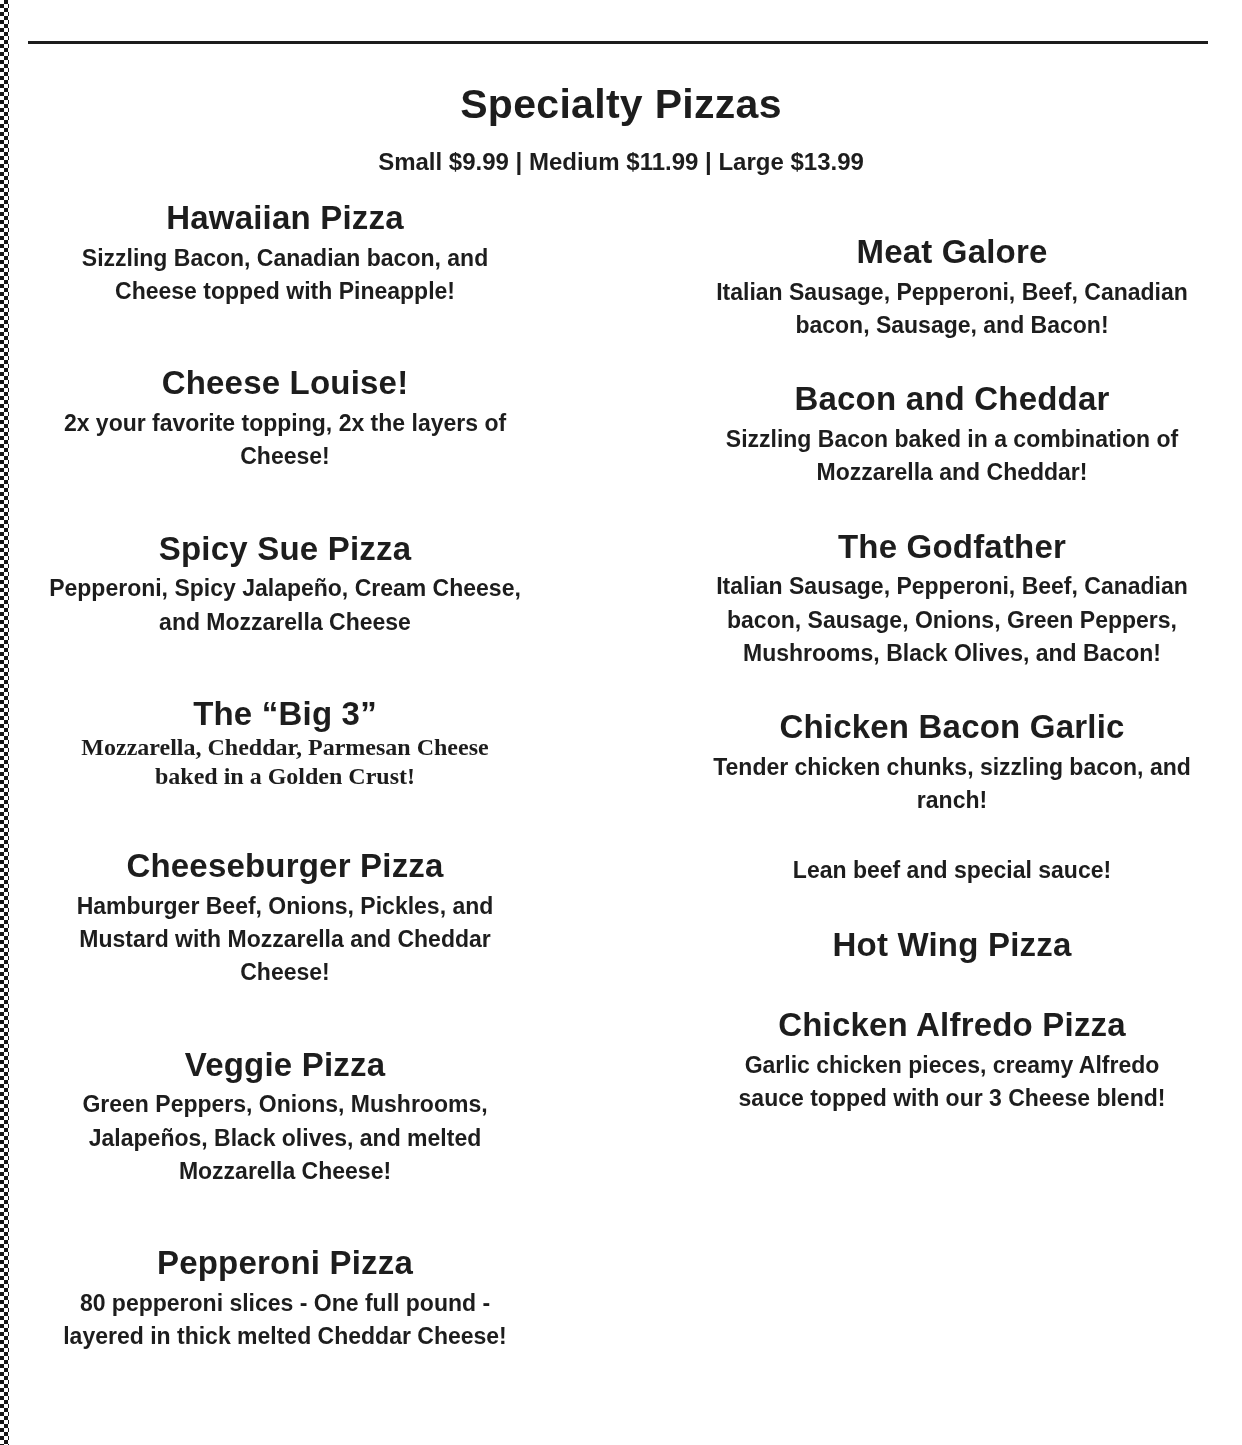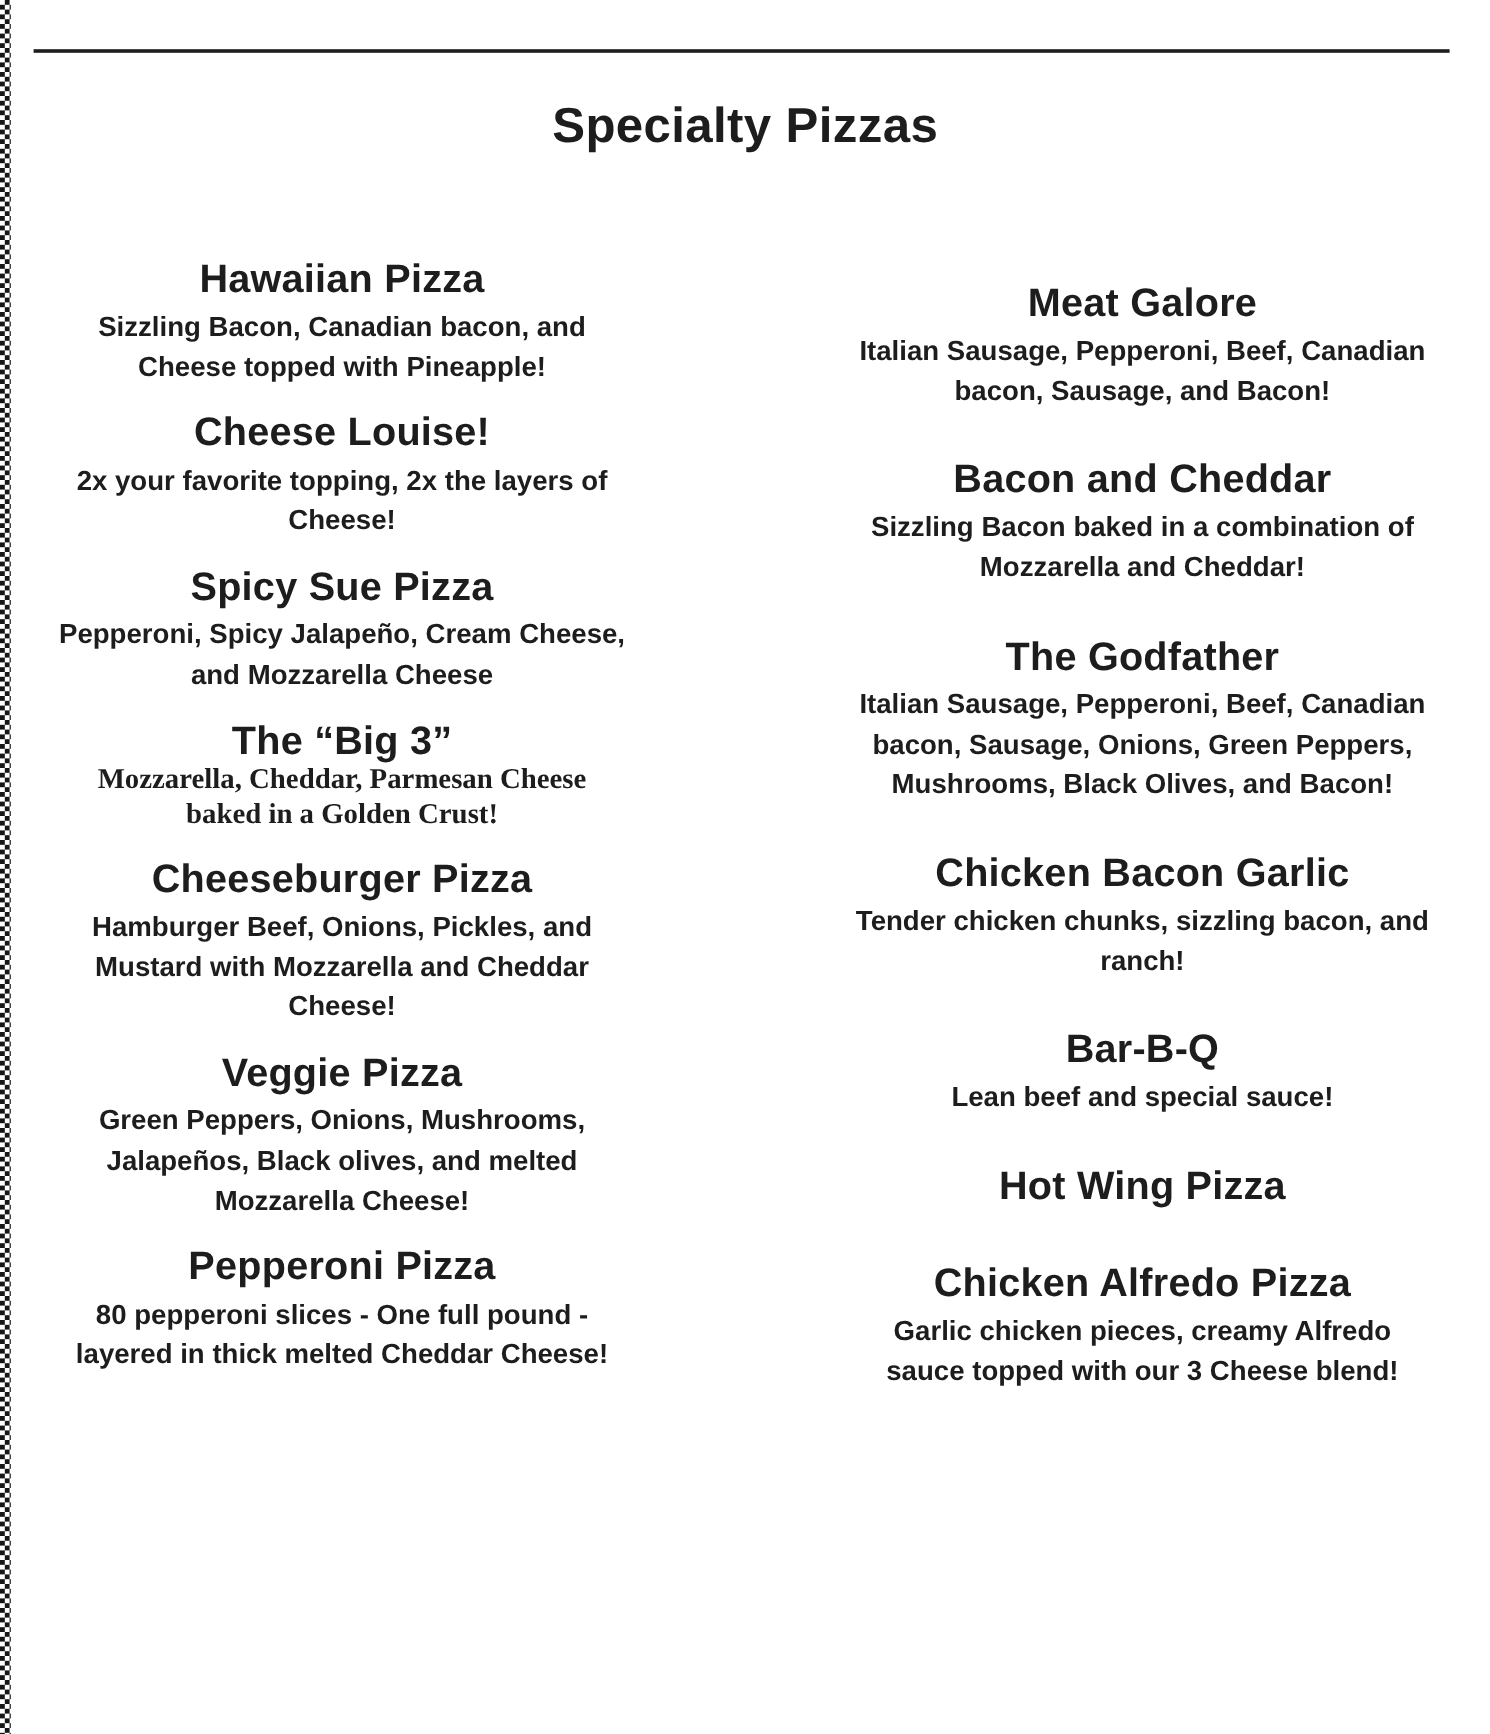--- a/index.html
+++ b/index.html
@@ -41,21 +41,21 @@
     position: absolute; top: 149px; left: 0;
     width: 100%; text-align: center;
     font-size: 24px; font-weight: bold;
     line-height: 1.1;
   }
 
   .col {
     position: absolute;
     display: flex; flex-direction: column;
   }
-  .col-left  { left: 45px;  top: 212px; width: 480px; gap: 18px; }
+  .col-left  { left: 45px;  top: 198px; width: 480px; gap: 55px; }
   .col-right { left: 697px; top: 232px; width: 510px; gap: 37px; }
 
   .menu-item { text-align: center; }
   .item-name {
     font-size: 33px; font-weight: bold;
     line-height: 1.2;
     margin-bottom: 4px;
     letter-spacing: 0.2px;
   }
   .item-desc {
@@ -83,20 +83,21 @@
 </style>
 </head>
 <body>
 
 <div class="page">
 
   <div class="perforation"></div>
   <div class="top-rule"></div>
 
   <h1 class="page-title">Specialty Pizzas</h1>
+  <div class="page-subtitle">Small $9.99 | Medium $11.99 | Large $13.99</div>
 
   <div class="col col-left">
     <section class="menu-item">
       <h2 class="item-name">Hawaiian Pizza</h2>
       <p class="item-desc">Sizzling Bacon, Canadian bacon, and Cheese topped with Pineapple!</p>
     </section>
     <section class="menu-item">
       <h2 class="item-name">Cheese Louise!</h2>
       <p class="item-desc">2x your favorite topping, 2x the layers of Cheese!</p>
     </section>
@@ -133,21 +134,20 @@
     </section>
     <section class="menu-item">
       <h2 class="item-name">The Godfather</h2>
       <p class="item-desc">Italian Sausage, Pepperoni, Beef, Canadian bacon, Sausage, Onions, Green Peppers, Mushrooms, Black Olives, and Bacon!</p>
     </section>
     <section class="menu-item">
       <h2 class="item-name">Chicken Bacon Garlic</h2>
       <p class="item-desc">Tender chicken chunks, sizzling bacon, and ranch!</p>
     </section>
     <section class="menu-item">
-      <h2 class="item-name">Bar-B-Q</h2>
       <p class="item-desc">Lean beef and special sauce!</p>
     </section>
     <section class="menu-item">
       <h2 class="item-name">Hot Wing Pizza</h2>
     </section>
     <section class="menu-item">
       <h2 class="item-name">Chicken Alfredo Pizza</h2>
       <p class="item-desc w480">Garlic chicken pieces, creamy Alfredo sauce topped with our 3 Cheese blend!</p>
     </section>
   </div>

